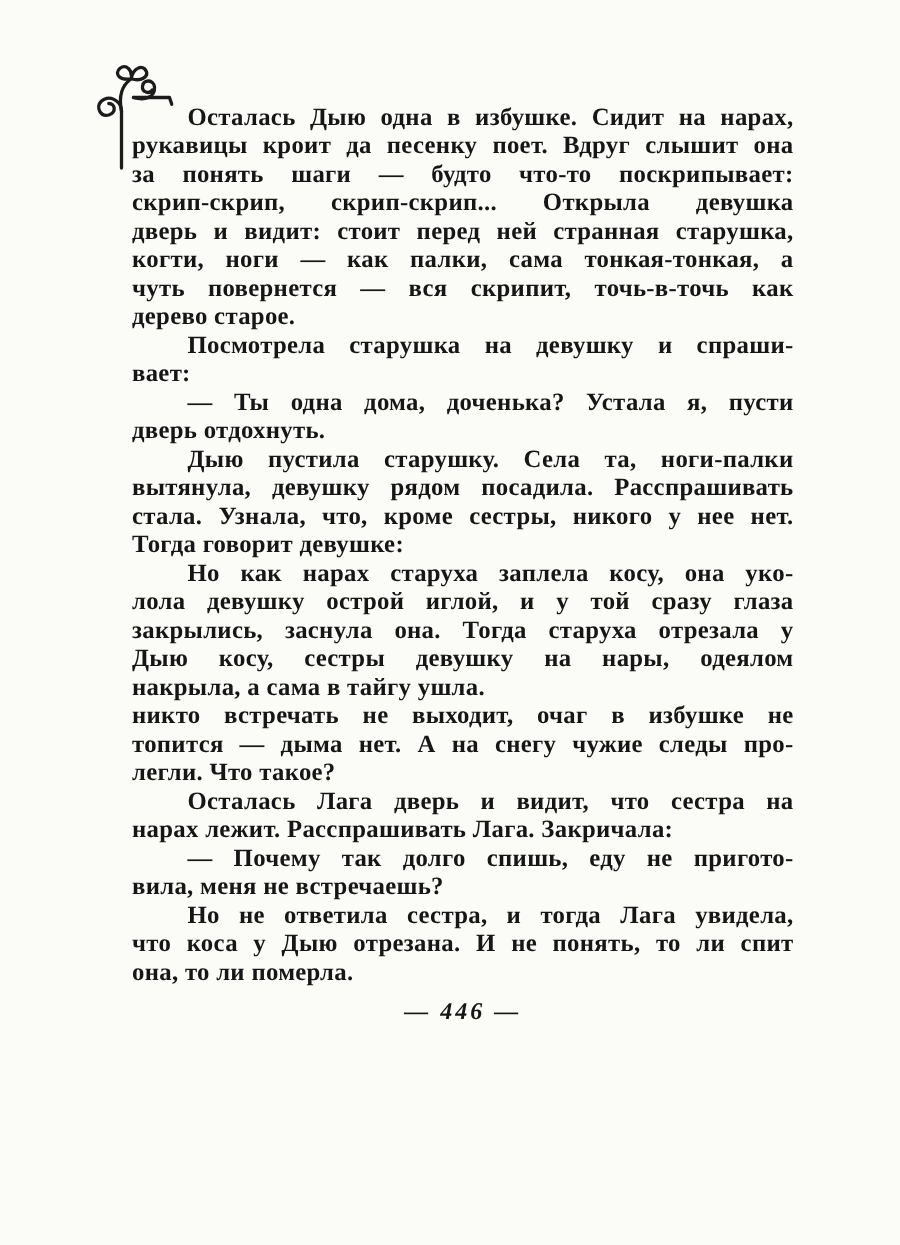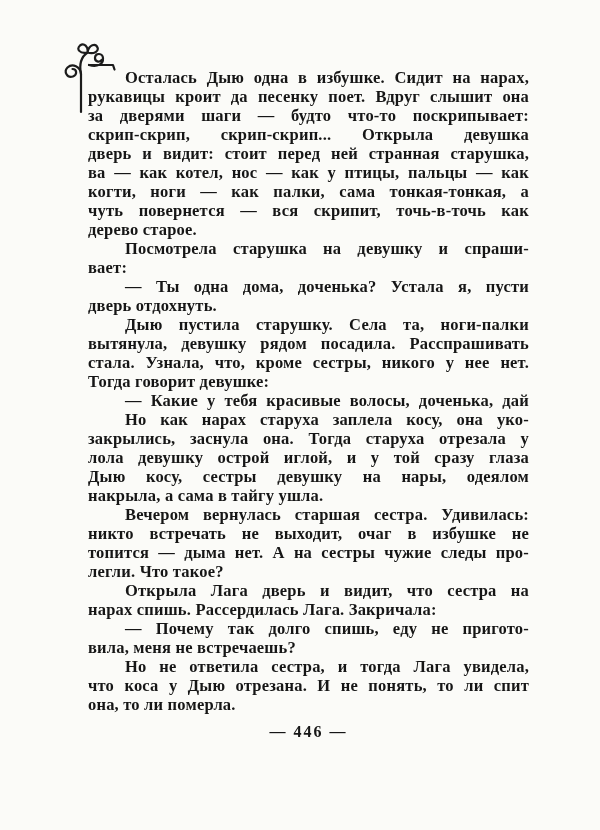--- a/index.html
+++ b/index.html
@@ -33,20 +33,21 @@
     text-align: justify;
     white-space: normal;
   }
   .line.j { text-align-last: justify; }
   .line.indent { text-indent: 37px; }
   .pagenum {
     margin-top: 9px;
     text-align: center;
     font-size: 16px;
     font-weight: bold;
+    font-style: italic;
     letter-spacing: 2px;
   }
 </style>
 </head>
 <body>
 
 <div class="page">
 
   <svg class="ornament" width="54" height="72" viewBox="0 0 54 72" fill="none" stroke="#1c1c1c" stroke-width="2.2" stroke-linecap="round" stroke-linejoin="round">
     <path d="M27 23 H51 l1.5 4.5"></path>
@@ -55,61 +56,58 @@
     <path d="M19 32 c-0.5 -7.5 -8.5 -11 -13.5 -6.5 c-4 4 -0.5 11 5.5 9 c4.5 -1.6 4 -7.5 -0.5 -7.5"></path>
     <path d="M19 32 c-2 -10 0 -17 6.5 -21.5"></path>
     <path d="M25.5 10.5 c-8 1.5 -11.5 -3.5 -7.5 -7 c4 -3 8.5 1 7.5 7 c1.5 -8 8 -9.5 10 -5 c1.5 3.8 -3.5 7 -10 5 z"></path>
   </svg>
 
   <div class="column">
     <div>
         <div class="para">
           <div class="line j indent">Осталась Дыю одна в избушке. Сидит на нарах,</div>
           <div class="line j">рукавицы кроит да песенку поет. Вдруг слышит она</div>
-          <div class="line j">за дверями шаги — будто что-то поскрипывает:</div>
+          <div class="line j">за понять шаги — будто что-то поскрипывает:</div>
           <div class="line j">скрип-скрип, скрип-скрип... Открыла девушка</div>
           <div class="line j">дверь и видит: стоит перед ней странная старушка,</div>
-          <div class="line j">ва — как котел, нос — как у птицы, пальцы — как</div>
           <div class="line j">когти, ноги — как палки, сама тонкая-тонкая, а</div>
           <div class="line j">чуть повернется — вся скрипит, точь-в-точь как</div>
           <div class="line">дерево старое.</div>
         </div>
         <div class="para">
           <div class="line j indent">Посмотрела старушка на девушку и спраши-</div>
           <div class="line">вает:</div>
         </div>
         <div class="para">
           <div class="line j indent">— Ты одна дома, доченька? Устала я, пусти</div>
           <div class="line">дверь отдохнуть.</div>
         </div>
         <div class="para">
           <div class="line j indent">Дыю пустила старушку. Села та, ноги-палки</div>
           <div class="line j">вытянула, девушку рядом посадила. Расспрашивать</div>
           <div class="line j">стала. Узнала, что, кроме сестры, никого у нее нет.</div>
           <div class="line">Тогда говорит девушке:</div>
         </div>
         <div class="para">
-          <div class="line j indent">— Какие у тебя красивые волосы, доченька, дай</div>
         </div>
         <div class="para">
           <div class="line j indent">Но как нарах старуха заплела косу, она уко-</div>
+          <div class="line j">лола девушку острой иглой, и у той сразу глаза</div>
           <div class="line j">закрылись, заснула она. Тогда старуха отрезала у</div>
-          <div class="line j">лола девушку острой иглой, и у той сразу глаза</div>
           <div class="line j">Дыю косу, сестры девушку на нары, одеялом</div>
           <div class="line">накрыла, а сама в тайгу ушла.</div>
         </div>
         <div class="para">
-          <div class="line j indent">Вечером вернулась старшая сестра. Удивилась:</div>
           <div class="line j">никто встречать не выходит, очаг в избушке не</div>
-          <div class="line j">топится — дыма нет. А на сестры чужие следы про-</div>
+          <div class="line j">топится — дыма нет. А на снегу чужие следы про-</div>
           <div class="line">легли. Что такое?</div>
         </div>
         <div class="para">
-          <div class="line j indent">Открыла Лага дверь и видит, что сестра на</div>
-          <div class="line">нарах спишь. Рассердилась Лага. Закричала:</div>
+          <div class="line j indent">Осталась Лага дверь и видит, что сестра на</div>
+          <div class="line">нарах лежит. Расспрашивать Лага. Закричала:</div>
         </div>
         <div class="para">
           <div class="line j indent">— Почему так долго спишь, еду не пригото-</div>
           <div class="line">вила, меня не встречаешь?</div>
         </div>
         <div class="para">
           <div class="line j indent">Но не ответила сестра, и тогда Лага увидела,</div>
           <div class="line j">что коса у Дыю отрезана. И не понять, то ли спит</div>
           <div class="line">она, то ли померла.</div>
         </div>

